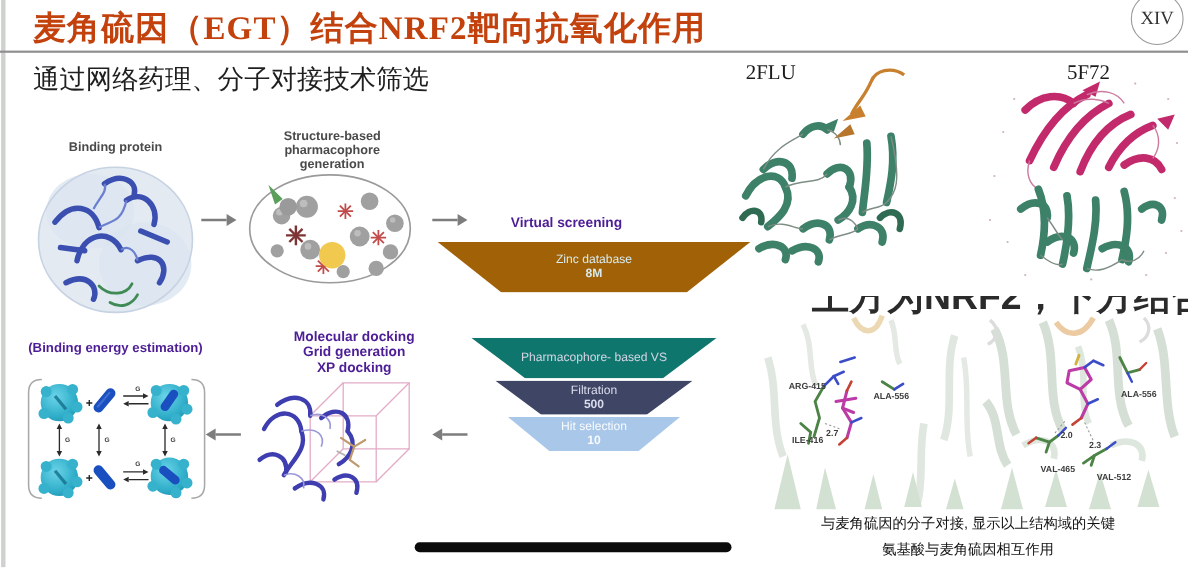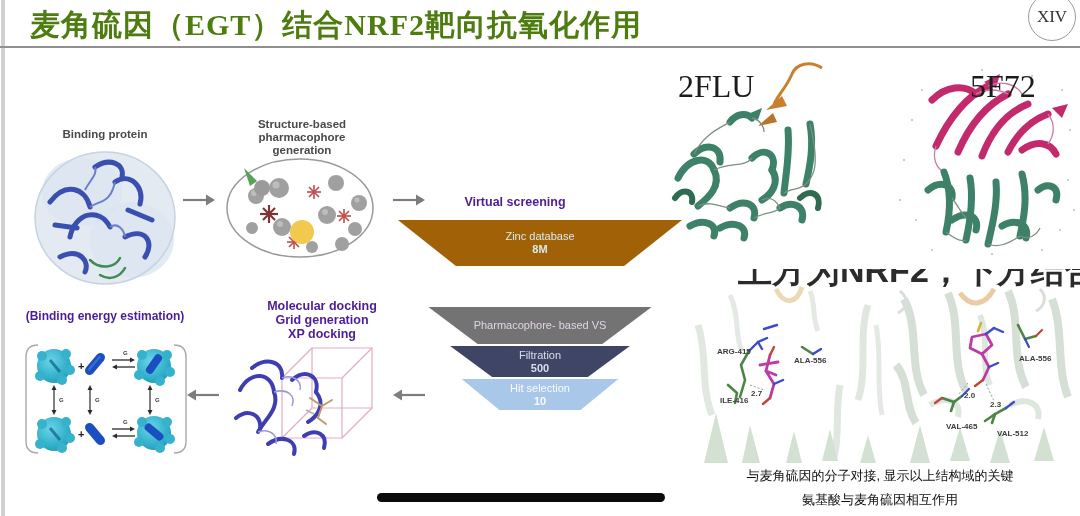--- a/index.html
+++ b/index.html
@@ -2,21 +2,21 @@
 <html><head>
 <meta charset="utf-8">
 <style>
   html,body{margin:0;padding:0;background:#fff;}
   #slide{position:relative;width:1080px;height:516px;background:#ffffff;overflow:hidden;
          font-family:"Liberation Sans","DejaVu Sans",sans-serif;}
   .abs{position:absolute;}
   
   .edge-strip{left:1px;top:0;width:4px;height:516px;background:#cfd1cf;}
   .title{left:30px;top:5px;font-family:"Liberation Serif","DejaVu Serif",serif;
-         font-size:30px;font-weight:bold;color:#4d7c0f;letter-spacing:1px;white-space:nowrap;}
+         font-size:30px;font-weight:bold;color:#c2410c;letter-spacing:1px;white-space:nowrap;}
   .divider{left:0;top:46px;width:1080px;height:2px;background:#8f8f8f;}
   .badge{left:1028px;top:-7px;width:46px;height:46px;border:1.5px solid #9a9a9a;border-radius:50%;
          background:#fff;display:flex;align-items:center;justify-content:center;
          font-family:"Liberation Serif","DejaVu Serif",serif;font-size:17px;color:#333;z-index:6;}
   .subtitle{left:30px;top:56px;font-size:24px;font-weight:500;color:#1f1f1f;white-space:nowrap;}
   
   .diaglabel{color:#4a4a4a;font-weight:bold;text-align:center;line-height:13px;font-size:11.5px;}
   .diaglabel-dark{color:#4c1d95;font-weight:bold;text-align:center;line-height:14px;font-size:12.5px;}
   
   .funnel{left:395px;top:220px;width:290px;height:192px;}
@@ -25,21 +25,21 @@
   .tier .l2{font-weight:bold;}
   .tier0{top:0;height:46px;clip-path:polygon(1% 0%,99% 0%,79% 100%,21% 100%);}
   .tier1{top:48px;height:37px;clip-path:polygon(6% 0%,94% 0%,76% 100%,24% 100%);}
   .tier2{top:87px;height:37px;clip-path:polygon(11.5% 0%,88.5% 0%,71.5% 100%,28.5% 100%);}
   .tier3{top:126px;height:31px;clip-path:polygon(19% 0%,81% 0%,66.5% 100%,33.5% 100%);}
   .tier4{top:159px;height:31px;clip-path:polygon(23% 0%,77% 0%,64% 100%,36% 100%);}
   .tier0{color:#d8eaed;} .tier1{color:rgba(255,255,255,.92);}
   .tier2{color:rgba(243,228,248,.85);} .tier3{color:#dadded;}
   .tier4{color:rgba(255,255,255,.92);}
   
-  .pdb-label{font-family:"Liberation Serif","DejaVu Serif",serif;font-size:32px;color:#1c1c1c;z-index:5;margin-top:12px;}
+  .pdb-label{font-family:"Liberation Serif","DejaVu Serif",serif;font-size:19px;color:#1c1c1c;z-index:5;}
   .clip-caption{left:738px;top:269px;width:342px;height:21px;overflow:hidden;z-index:5;}
   .clip-caption span{display:block;margin-top:-19px;font-size:34px;line-height:40px;
         font-weight:600;color:#2b2b2b;white-space:nowrap;}
   .caption{left:682px;top:464px;width:396px;text-align:center;font-size:13px;line-height:24px;
         font-weight:500;color:#111;z-index:6;}
   .blackbar{left:377px;top:493px;width:288px;height:9px;border-radius:5px;background:#0b0b0b;z-index:7;}
   svg text{font-family:"Liberation Sans","DejaVu Sans",sans-serif;}
   .res-label{font-size:8px;font-weight:600;fill:#3c3c3c;}
   .g-label{font-size:6px;font-weight:bold;fill:#3a3a3a;}
 </style>
@@ -48,20 +48,21 @@
 
 <div id="slide">
 
   <div class="abs edge-strip"></div>
 
   <div class="abs title">麦角硫因（EGT）结合NRF2靶向抗氧化作用</div>
   <div class="abs divider"></div>
   <div class="abs badge">
     <span>XIV</span>
   </div>
+  <div class="abs subtitle">通过网络药理、分子对接技术筛选</div>
 
   <div class="abs diaglabel" style="left:45px;top:128px;width:120px;">Binding protein</div>
   <div class="abs diaglabel" style="left:228px;top:118px;width:148px;">
     <div>Structure-based</div>
     <div>pharmacophore generation</div>
   </div>
   <div class="abs diaglabel-dark" style="left:455px;top:195px;width:120px;">Virtual screening</div>
   <div class="abs diaglabel-dark" style="left:20px;top:309px;width:170px;">
     <div style="font-size:12px">(Binding energy estimation)</div>
   </div>
@@ -164,21 +165,21 @@
     <circle cx="78" cy="76" r="12" fill="#f1c94e"></circle>
     <path d="M20,12 L33,25 L26,30 Z" fill="#5aa05a"></path>
     <circle cx="38" cy="32" r="8" fill="#9a9a9a"></circle>
   </svg>
 
   <div class="abs funnel">
     <div class="tier tier0" style="background: #a16207;">
       <div class="l1">Zinc database</div>
       <div class="l2">8M</div>
     </div>
-    <div class="tier tier2" style="background: #737373;">
+    <div class="tier tier2" style="background: #0f766e;">
       <div class="l1">Pharmacophore- based VS</div>
     </div>
     <div class="tier tier3" style="background: rgb(63, 69, 101);">
       <div class="l1">Filtration</div>
       <div class="l2">500</div>
     </div>
     <div class="tier tier4" style="background: rgb(169, 199, 233);">
       <div class="l1">Hit selection</div>
       <div class="l2">10</div>
     </div>

